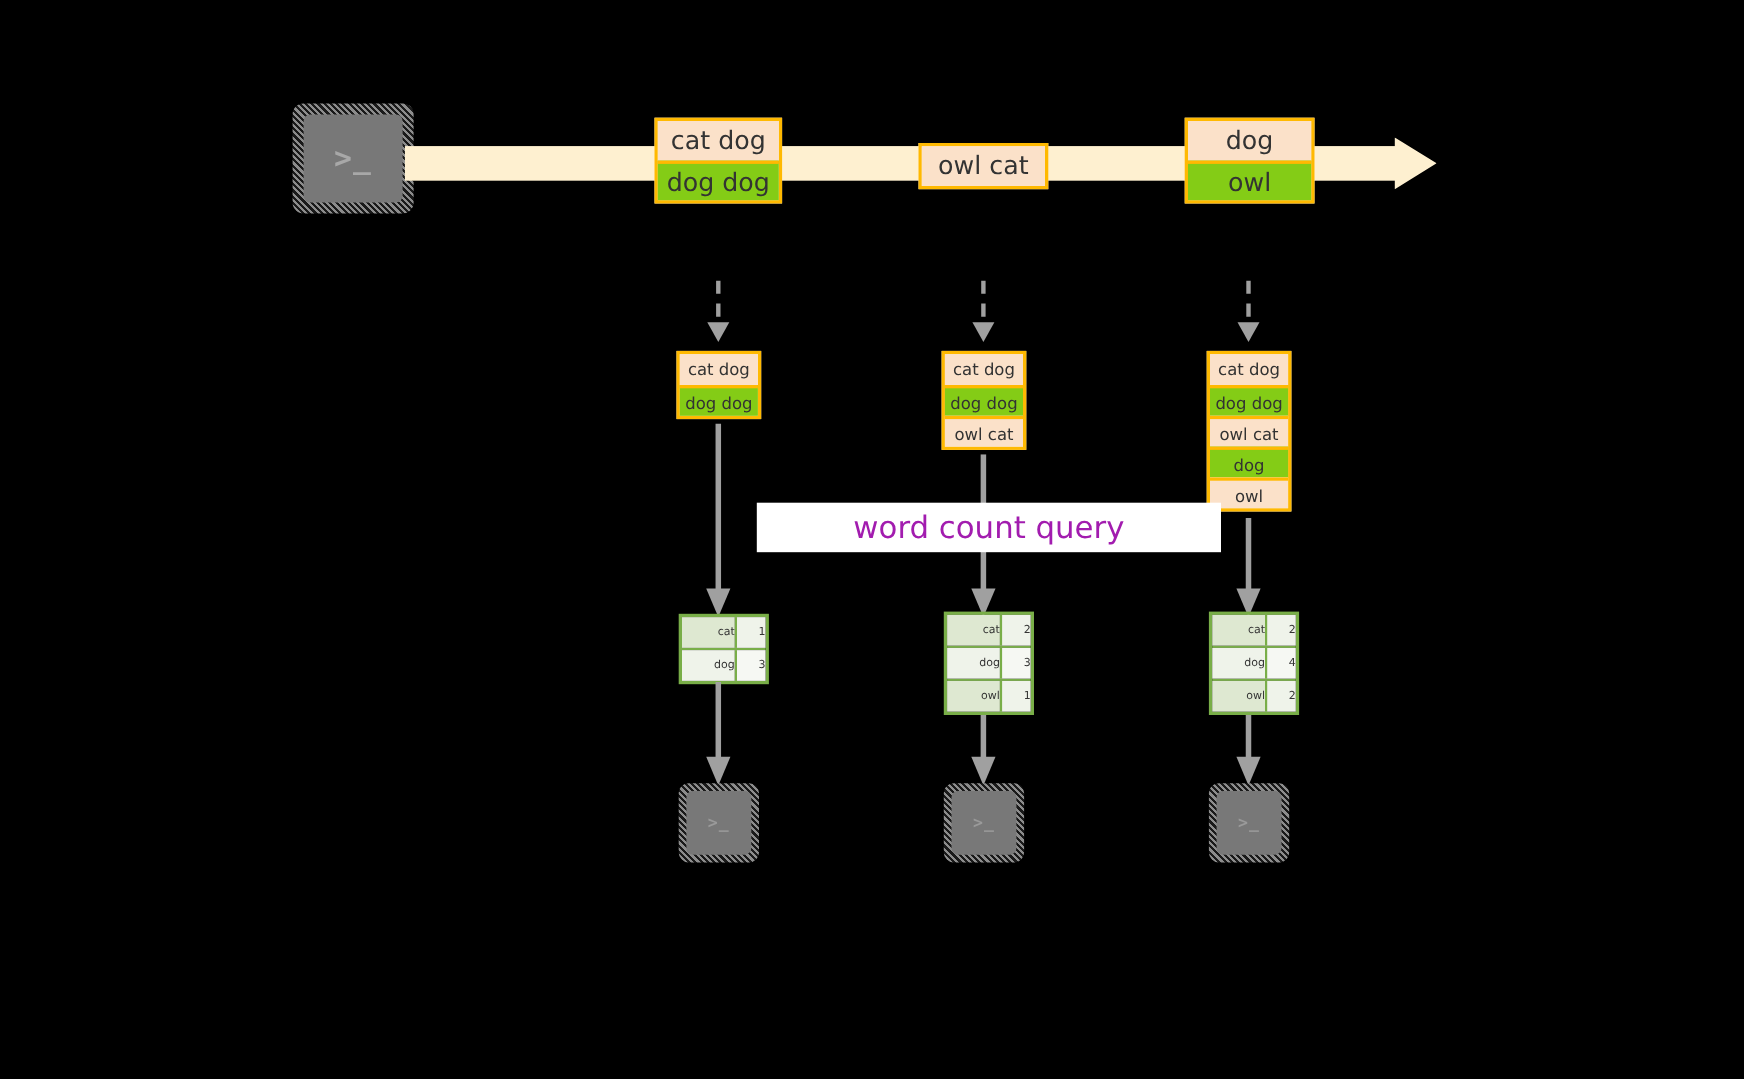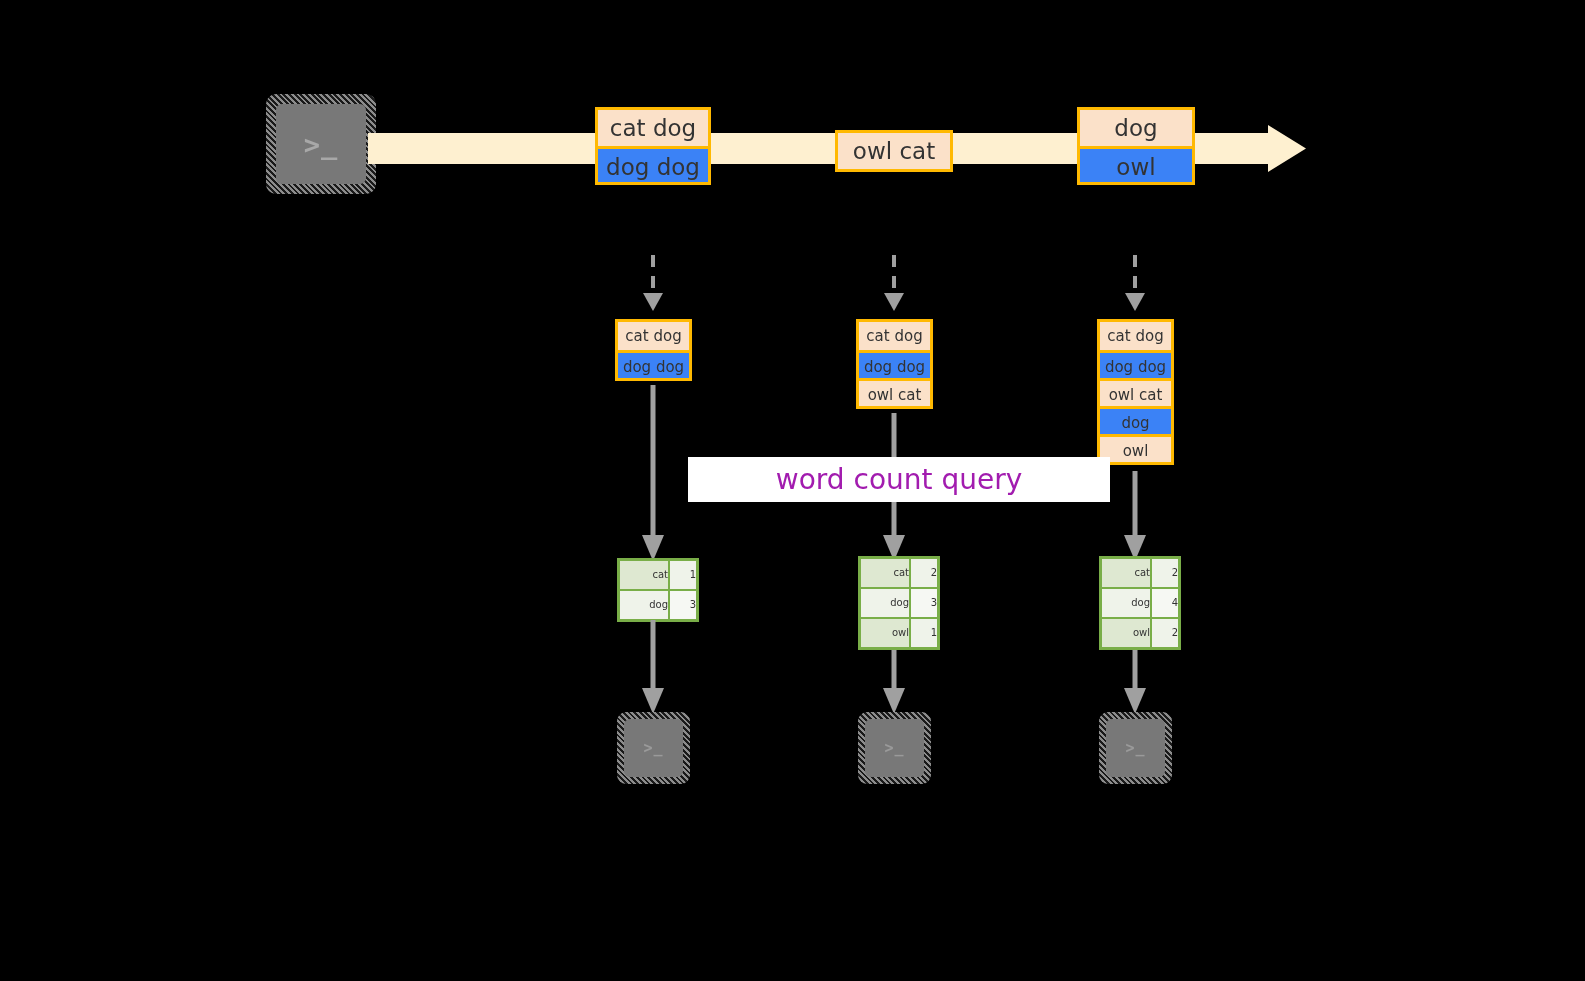--- a/index.html
+++ b/index.html
@@ -69,21 +69,21 @@
     background: #FDF2E6;
   }
   .rec {
     box-sizing: border-box;
     text-align: center;
     color: #333333;
     white-space: nowrap;
     overflow: hidden;
   }
   .rec.dark { background: #FBE1C9; }
-  .rec.light { background: #3b82f6; }
+  .rec.light { background: #84cc16; }
   .rec + .rec { border-top: 3px solid #FFB901; }
 
   
   .rec-top .rec { height: 36px; line-height: 36px; font-size: 23px; }
   
   .rec-mid .rec { height: 28px; line-height: 28px; font-size: 15px; }
 
   
   .res {
     position: absolute;

